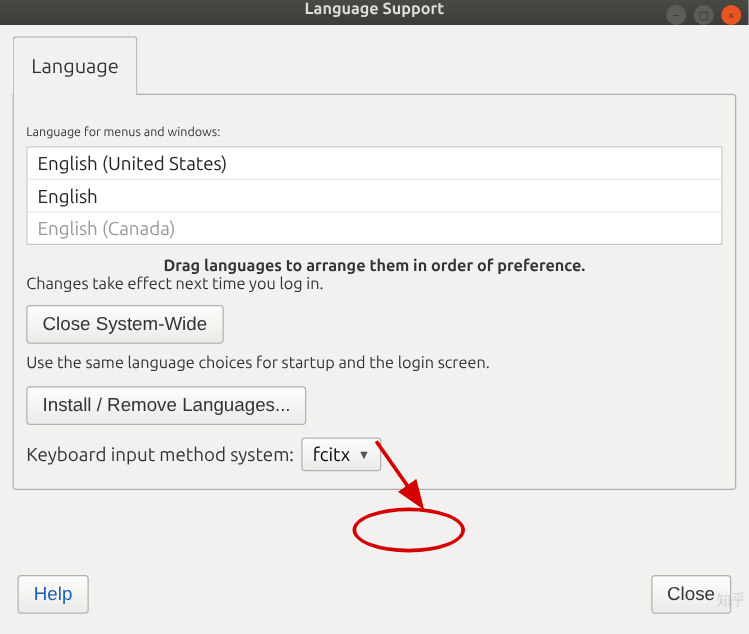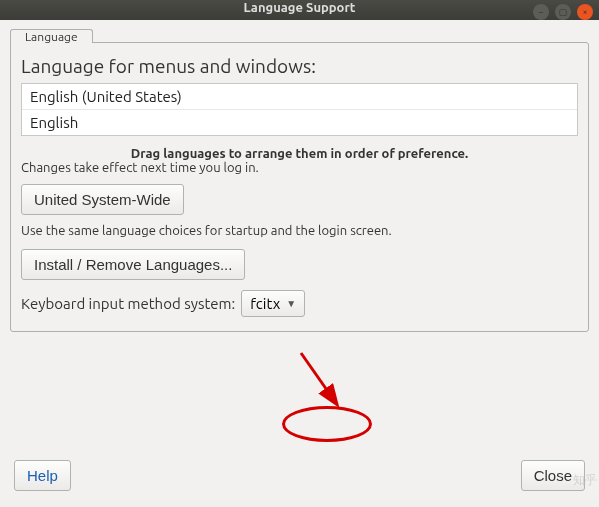--- a/index.html
+++ b/index.html
@@ -6,25 +6,25 @@
 body { font-family: "Ubuntu", "Noto Sans", sans-serif; font-size: 14px; background: #f0f0ef; width: 599px; height: 507px; overflow: hidden; position: relative; }
 .titlebar { background: linear-gradient(#4a4a44, #3c3c38); height: 20px; display: flex; align-items: flex-start; justify-content: center; position: relative; color: #ddd; }
 .titlebar-title { font-size: 13px; font-weight: bold; color: #ddd; }
 .window-controls { position: absolute; right: 6px; top: 4px; display: flex; gap: 6px; }
 .win-btn { width: 16px; height: 16px; border-radius: 50%; display: flex; align-items: center; justify-content: center; font-size: 9px; color: #333; }
 .win-min { background: #5d5d57; }
 .win-max { background: #5d5d57; }
 .win-close { background: #e95420; }
 .content { padding: 8px 10px; background: #f2f1f0; height: calc(100% - 28px); display: flex; flex-direction: column; }
 .tabs { display: flex; margin-bottom: 0; }
-.tab { padding: 0 14px; font-size: 12px; color: #333; border: 1px solid #b0b0ab; border-bottom: none; background: #f2f1f0; position: relative; top: 1px; cursor: pointer; }
+.tab { padding: 14px 14px; font-size: 16px; color: #333; border: 1px solid #b0b0ab; border-bottom: none; background: #f2f1f0; position: relative; top: 1px; cursor: pointer; }
 .tab.active { background: #f2f1f0; border-top-left-radius: 3px; border-top-right-radius: 3px; z-index: 2; }
 .tab.inactive { border: none; background: transparent; color: #555; }
 .tab-panel { border: 1px solid #b0b0ab; border-radius: 0 3px 3px 3px; padding: 12px 10px 14px; background: #f2f1f0; }
-.section-label { font-size: 19px; color: #333; margin-bottom: 6px; }
+.section-label { font-size: 10px; color: #333; margin-bottom: 6px; margin-top: 12px; }
 .lang-list { border: 1px solid #c9c9c4; background: #fff; }
 .lang-list .row { padding: 4px 8px; border-bottom: 1px solid #e8e8e5; font-size: 15px; cursor: move; }
 .lang-list .row:last-child { border-bottom: none; }
 .lang-list .installed { color: #222; }
 .lang-list .avail { color: #999; }
 .hint-bold { font-size: 13px; color: #333; font-weight: bold; margin-top: 10px; text-align: center; }
 .hint { font-size: 13px; color: #333; margin-bottom: 10px; }
 .btn { display: inline-block; padding: 6px 12px; border: 1px solid #b3b3ae; border-radius: 3px; background: linear-gradient(#fdfdfc, #ebeae8); font-size: 15px; color: #333; cursor: pointer; }
 .sub-hint { font-size: 13px; color: #333; margin: 8px 0 12px; }
 .im-row { display: flex; align-items: center; gap: 6px; margin-top: 10px; }
@@ -51,24 +51,25 @@
 <div class="content">
   <div class="tabs">
     <div class="tab active">Language</div>
   </div>
 
   <div class="tab-panel">
     <div class="section-label">Language for menus and windows:</div>
     <div class="lang-list">
       <div class="row installed">English (United States)</div>
       <div class="row installed">English</div>
+      <div class="row avail">English (Canada)</div>
     </div>
     <div class="hint-bold">Drag languages to arrange them in order of preference.</div>
     <div class="hint">Changes take effect next time you log in.</div>
-    <button class="btn">United System-Wide</button>
+    <button class="btn">Close System-Wide</button>
     <div class="sub-hint">Use the same language choices for startup and the login screen.</div>
     <button class="btn">Install / Remove Languages...</button>
     <div class="im-row">
       <span class="im-label">Keyboard input method system:</span>
       <div class="dropdown">
         <span>fcitx</span>
         <span class="caret">▼</span>
       </div>
     </div>
   </div>

